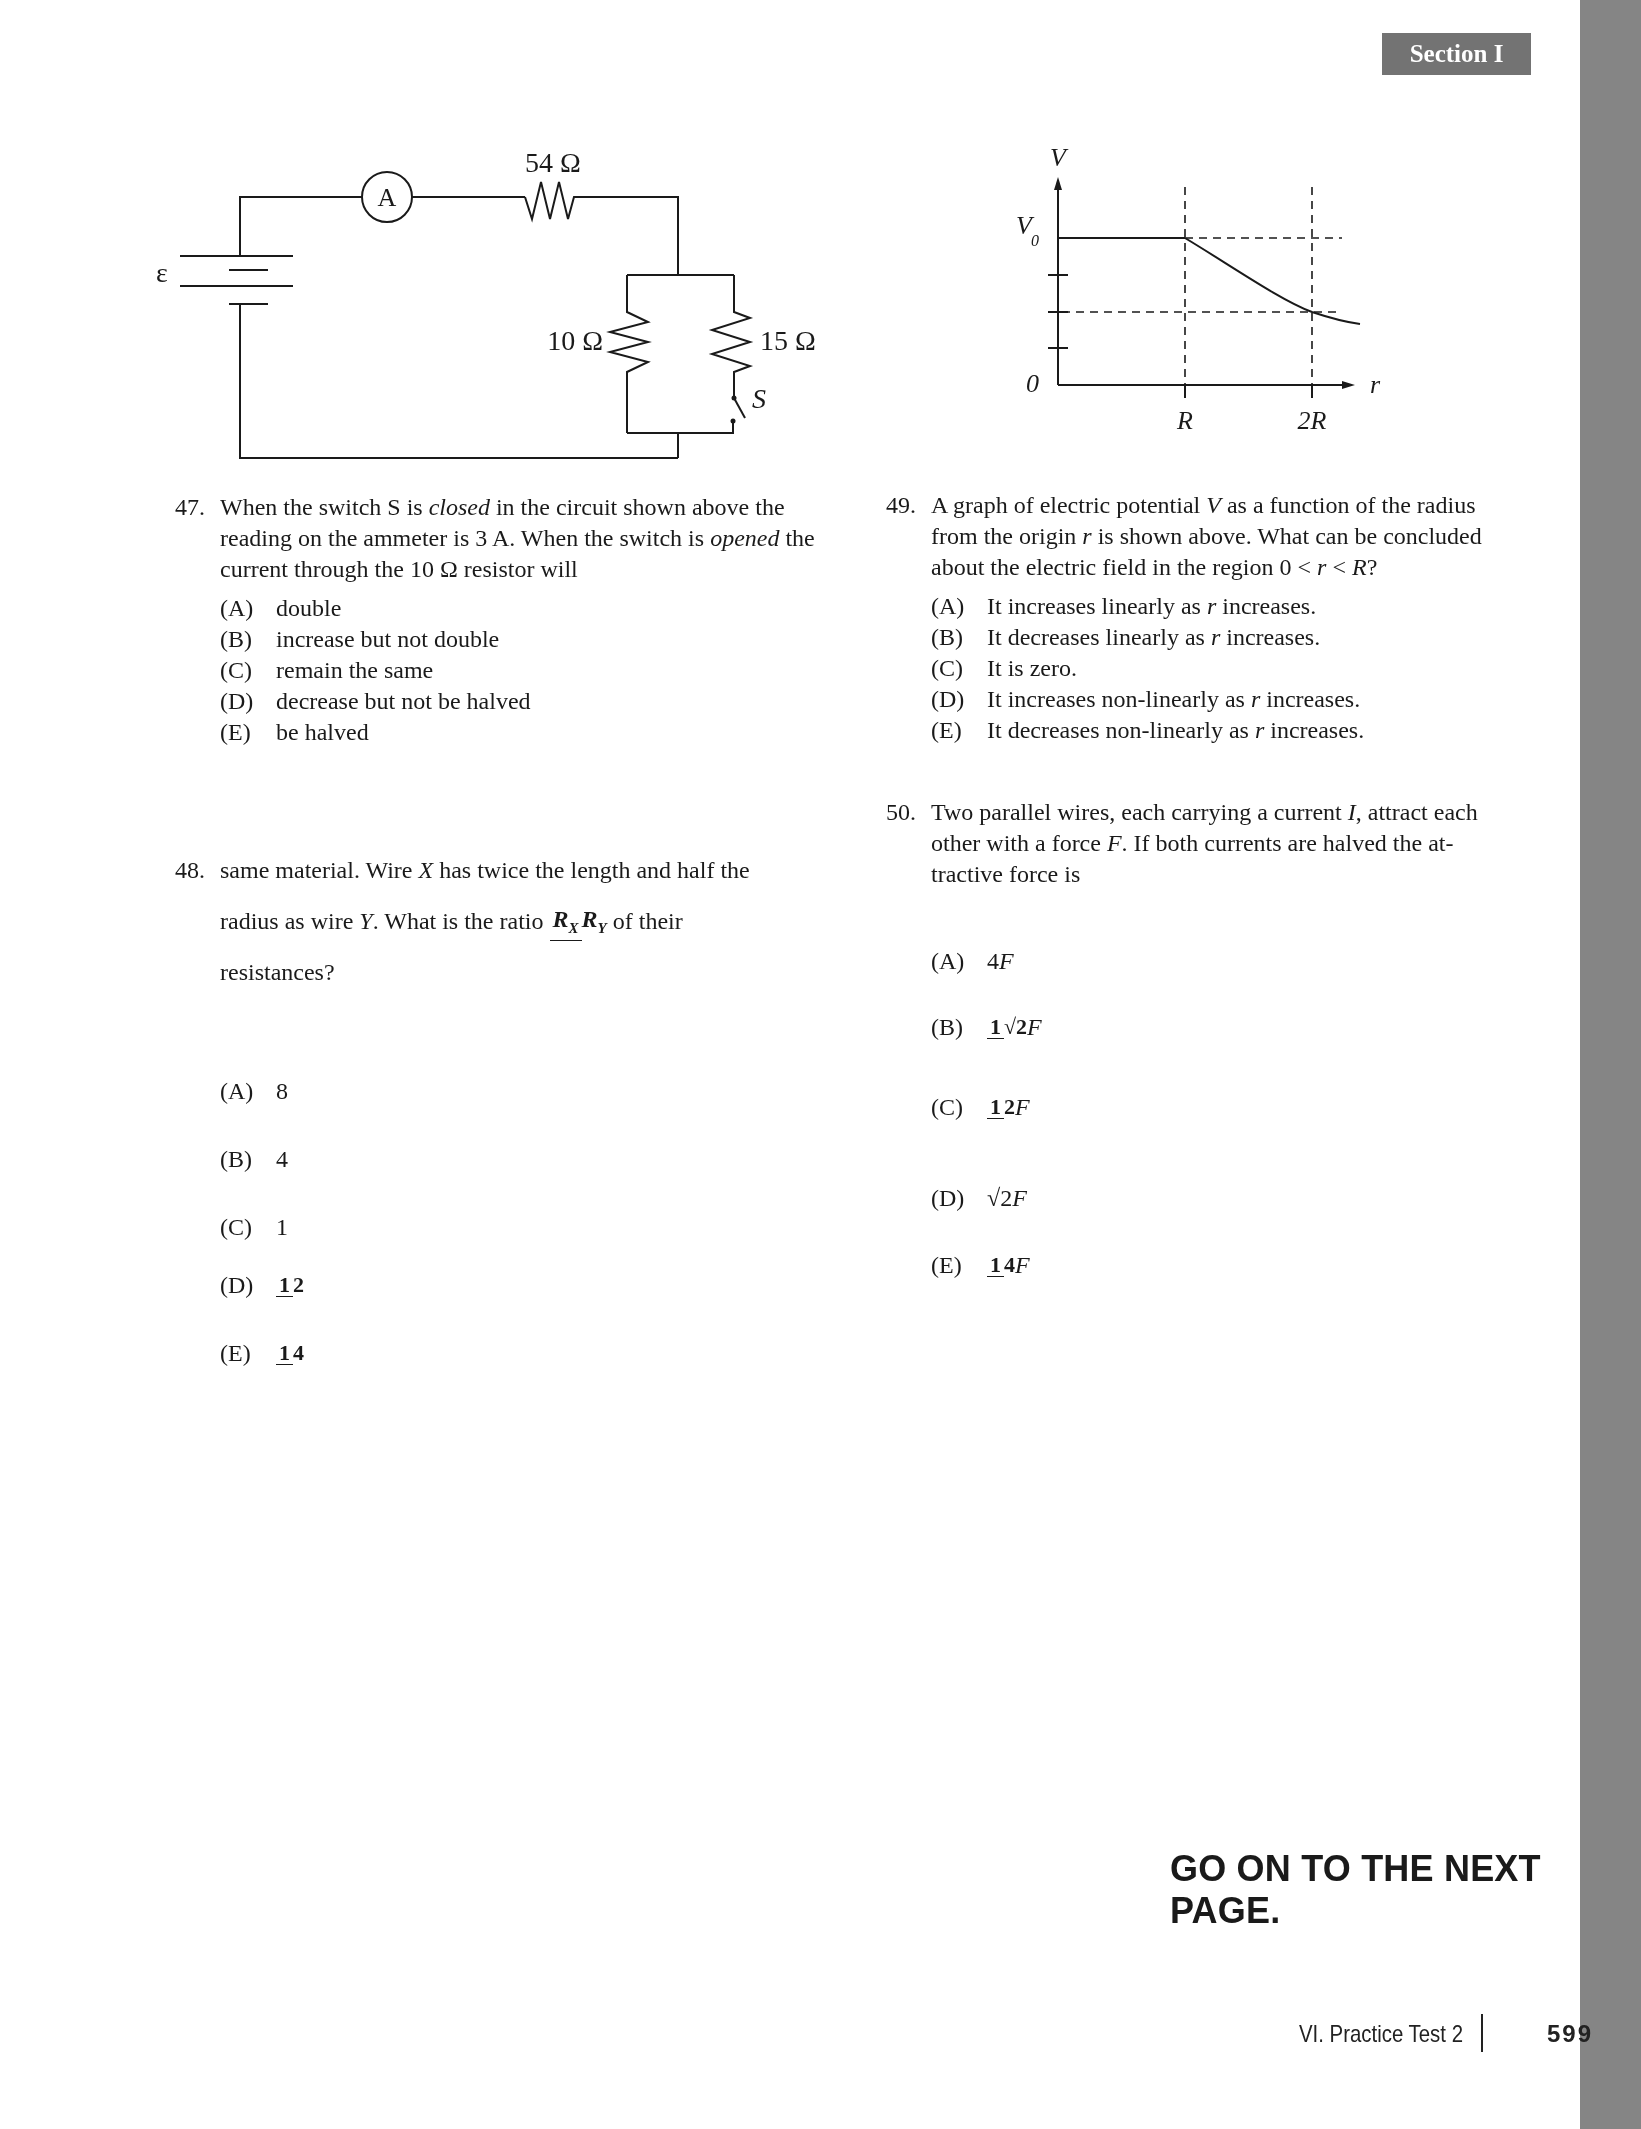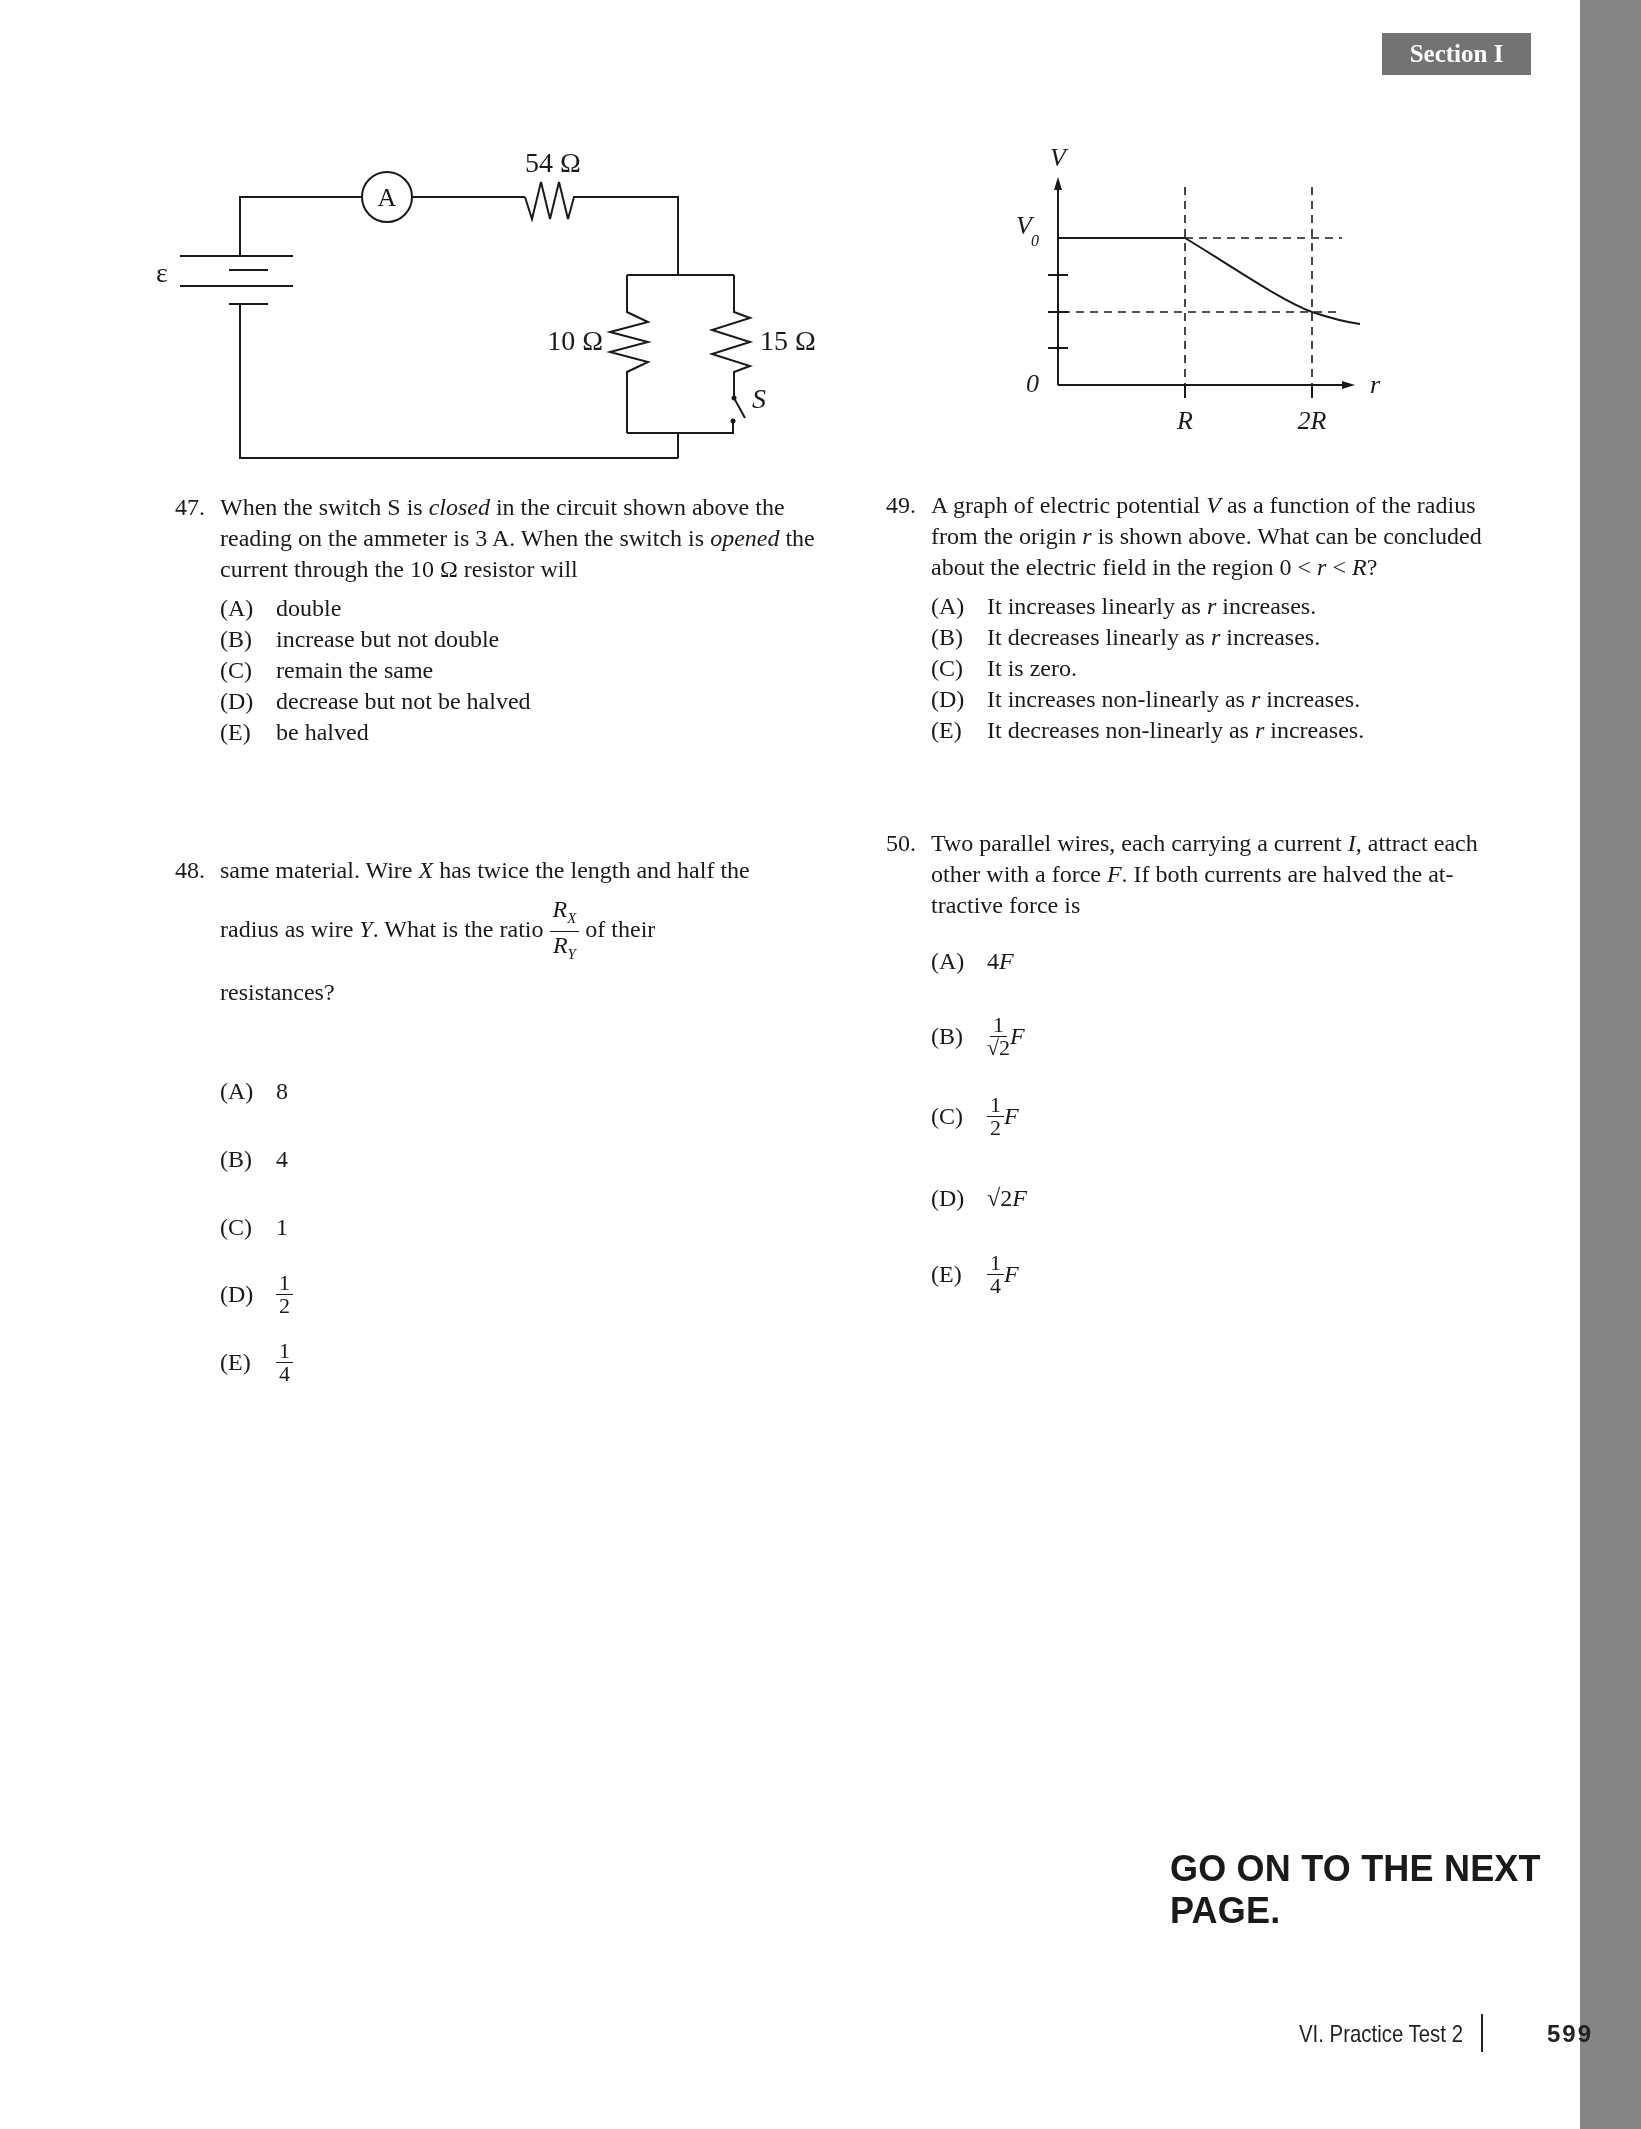--- a/index.html
+++ b/index.html
@@ -10,21 +10,21 @@
   .section-badge { position:absolute; left:1382px; top:33px; width:149px; height:42px; background:#737373;
                    color:#fff; font-weight:bold; font-size:25px; line-height:42px; text-align:center; }
   .q { position:absolute; font-size:24px; line-height:31px; }
   .qnum { position:absolute; left:0; top:0; }
   .qtext { margin-left:45px; }
   .opts { margin-left:45px; margin-top:8px; }
   .opt { display:flex; }
   .opt .lbl { width:56px; flex:none; }
   .opt-abs { position:absolute; font-size:24px; display:flex; align-items:center; }
   .opt-abs .lbl { width:56px; }
-  .frac { display:inline-flex; flex-direction:column; align-items:center; vertical-align:middle; line-height:22px; font-size:22px; }
+  .frac { display:inline-flex; flex-direction:row; align-items:flex-start; vertical-align:middle; line-height:22px; font-size:22px;font-weight:bold; }
   .frac .num { border-bottom:1.5px solid #1a1a1a; padding:0 3px; }
   .it { font-style:italic; }
   .go-next { position:absolute; left:1170px; top:1848px; font-family:"Liberation Sans","DejaVu Sans",sans-serif;
              font-weight:bold; font-size:36px; color:#1a1a1a; letter-spacing:0.2px; }
   .footer-title { right:178px; top:2020px; position:absolute; font-family:"Liberation Sans","DejaVu Sans",sans-serif; font-size:24px; color:#222; transform:scaleX(0.85); transform-origin:right; }
   .footer-div { position:absolute; left:1481px; top:2014px; width:2px; height:38px; background:#222; }
   .footer-page { position:absolute; left:1547px; top:2020px; font-family:"Liberation Sans","DejaVu Sans",sans-serif; font-weight:bold; font-size:24px; letter-spacing:2px; color:#222; }
   svg text { font-family:"Liberation Serif","DejaVu Serif",serif; fill:#1a1a1a; }
 </style>
 </head>
@@ -192,21 +192,21 @@
         <span class="lbl">(D)</span>
         <span><span>It increases non-linearly as </span><span class="it">r</span><span> increases.</span></span>
       </div>
     <div class="opt">
         <span class="lbl">(E)</span>
         <span><span>It decreases non-linearly as </span><span class="it">r</span><span> increases.</span></span>
       </div>
   </div>
 </div>
 
-<div class="q" style="left:886px;top:797px;width:680px;margin-top:31px;">
+<div class="q" style="left:886px;top:797px;width:680px;">
   <span class="qnum">50.</span>
   <div class="qtext">
     <div><span>Two parallel wires, each carrying a current </span><span class="it">I</span><span>, attract each</span></div>
     <div><span>other with a force </span><span class="it">F</span><span>. If both currents are halved the at-</span></div>
     <div>tractive force is</div>
   </div>
 </div>
 <div class="opt-abs" style="left:931px;top:948px;">
     <span class="lbl">(A)</span>
     <span>4</span>

